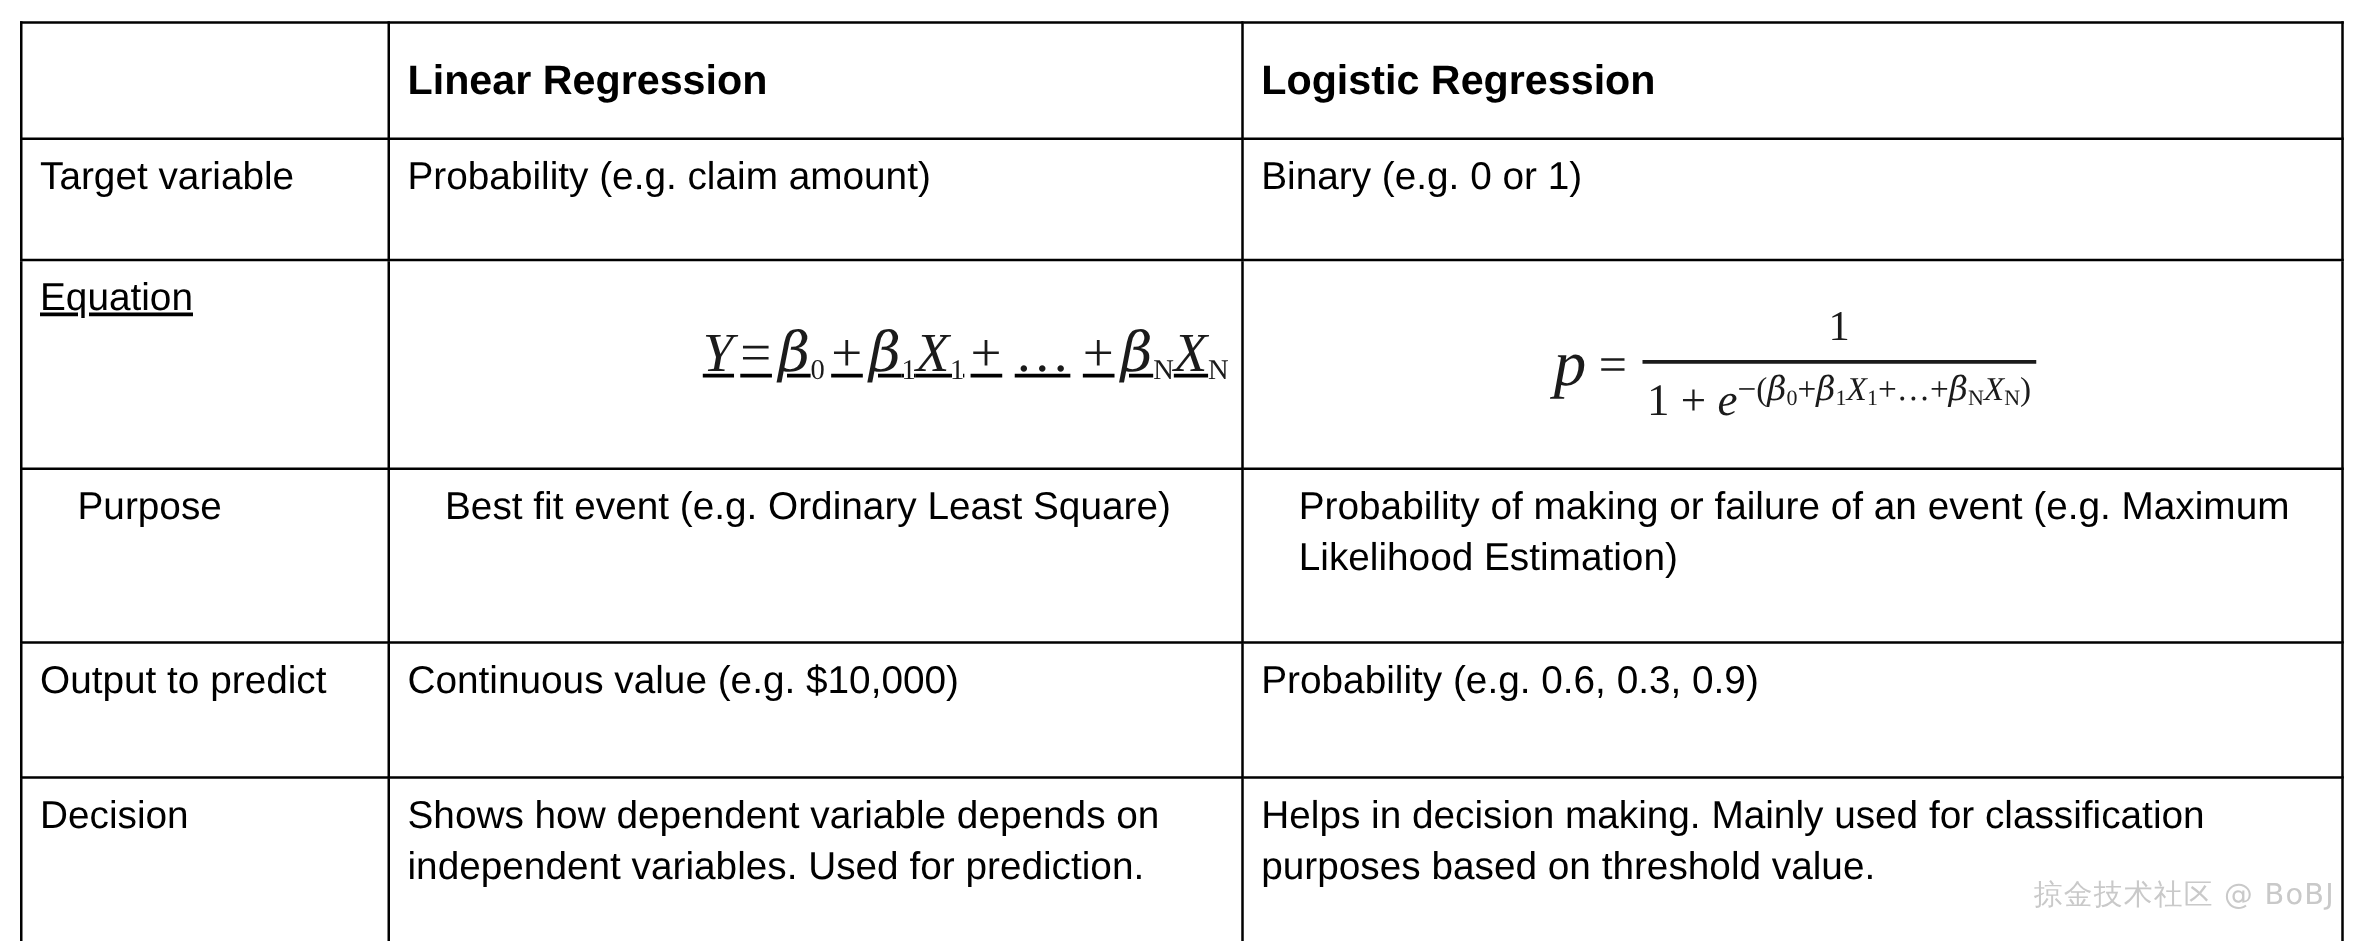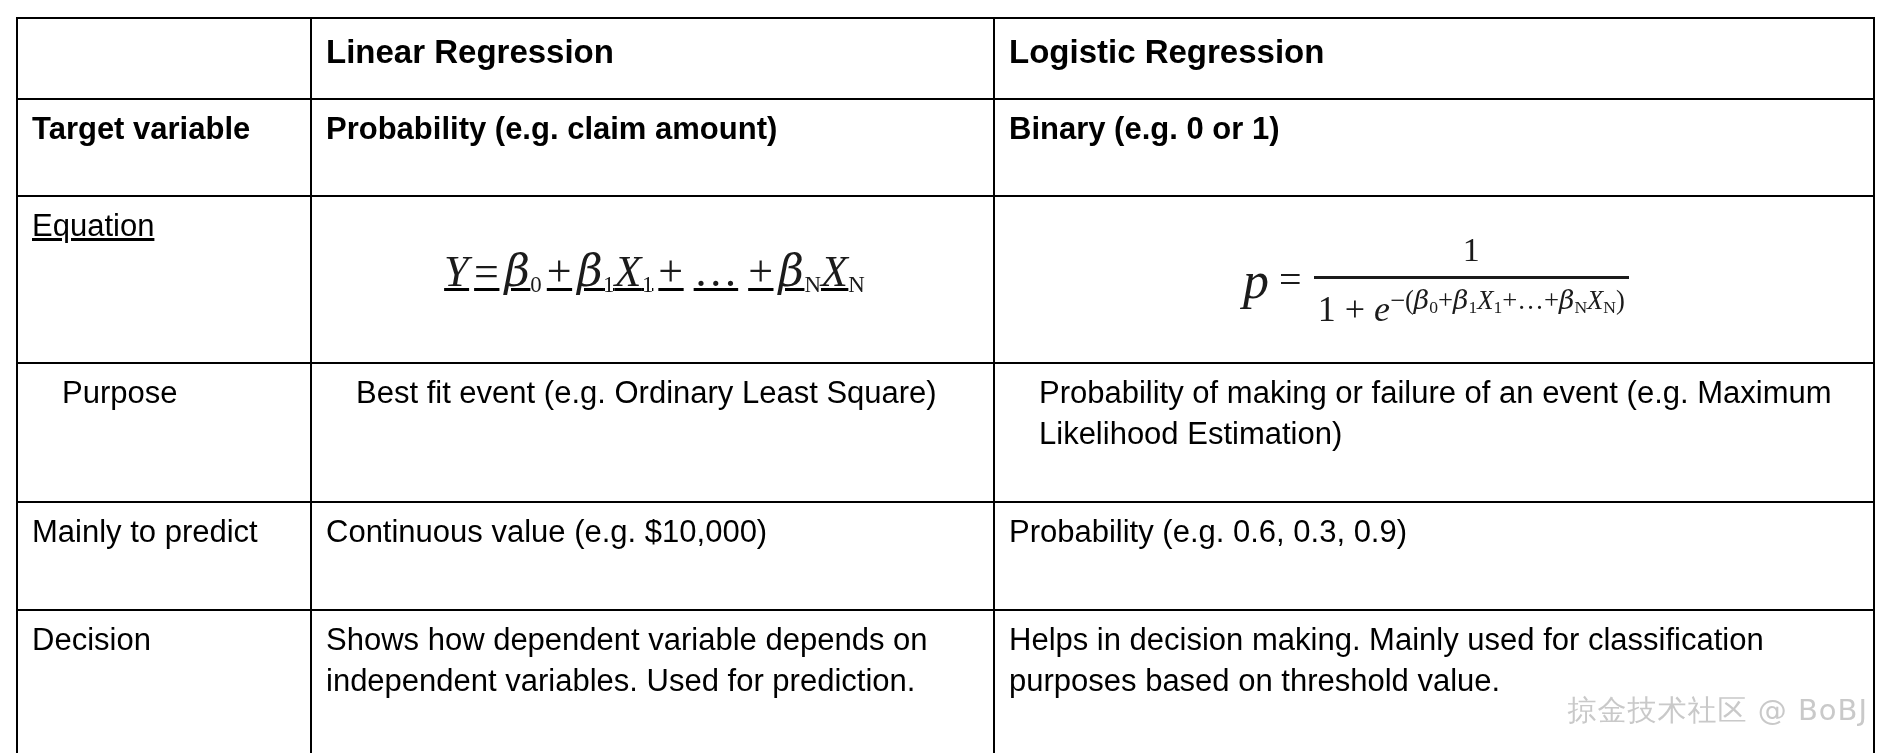--- a/index.html
+++ b/index.html
@@ -45,49 +45,49 @@
     font-size: 31px;
     line-height: 1.32;
     font-weight: normal;
     background: #ffffff;
   }
 
   
   tr.head th {
     font-weight: bold;
     font-size: 33px;
-    padding-top: 11px;
+    padding-top: 23px;
   }
   tr.head th.blank { padding: 0; }
 
   
   td.attr {
     font-weight: bold;
     font-size: 32px;
     padding-left: 13px;
     padding-top: 10px;
   }
 
   
   tr.r-head td, tr.r-head th { height: 60px; }
-  tr.r-target td { height: 78px; font-weight: bold; }
+  tr.r-target td { height: 78px; }
   tr.r-eq     td { height: 148px; text-decoration: underline; }
   tr.r-purpose td { height: 120px; padding-left: 44px; }
   tr.r-output td { height: 89px; }
   tr.r-decision td { height: 133px; }
 
   
   .mathwrap {
     display: block;
     width: 100%;
     text-align: center;
     font-family: "Liberation Serif", serif;
     color: #1b1b1b;
   }
-  .mathwrap.lin { padding-top: 36px; }
+  .mathwrap.lin { padding-top: 36px; text-align: right; }
   .mathwrap.log { padding-top: 22px; }
 
   .m {
     font-family: "Liberation Serif", serif;
     font-style: italic;
   }
 
   .eq-lin {
     font-size: 44px;
     letter-spacing: 0.5px;
@@ -164,21 +164,21 @@
     font-family: "DejaVu Serif", serif;
     font-style: italic;
   }
 
   
   .watermark {
     position: absolute;
     right: 22px;
     bottom: 22px;
     font-family: "DejaVu Sans", sans-serif;
-    font-size: 29px;
+    font-size: 23px;
     color: #c9c9c9;
     white-space: nowrap;
     letter-spacing: 1px;
   }
 </style>
 </head>
 <body>
 
 <div class="page">
 
@@ -226,21 +226,21 @@
         </td>
       </tr>
 
       <tr class="r-purpose">
         <td class="attr">Purpose</td>
         <td>Best fit event (e.g. Ordinary Least Square)</td>
         <td>Probability of making or failure of an event (e.g. Maximum Likelihood Estimation)</td>
       </tr>
 
       <tr class="r-output">
-        <td class="attr">Mainly to predict</td>
+        <td class="attr">Output to predict</td>
         <td>Continuous value (e.g. $10,000)</td>
         <td>Probability (e.g. 0.6, 0.3, 0.9)</td>
       </tr>
 
       <tr class="r-decision">
         <td class="attr">Decision</td>
         <td>Shows how dependent variable depends on independent variables.  Used for prediction.</td>
         <td>Helps in decision making.  Mainly used for classification purposes based on threshold value.</td>
       </tr>
 

